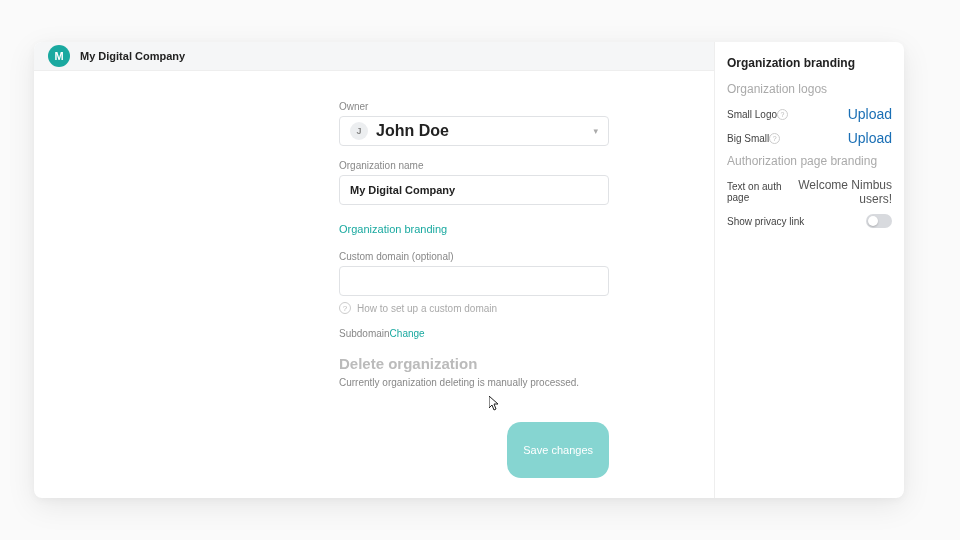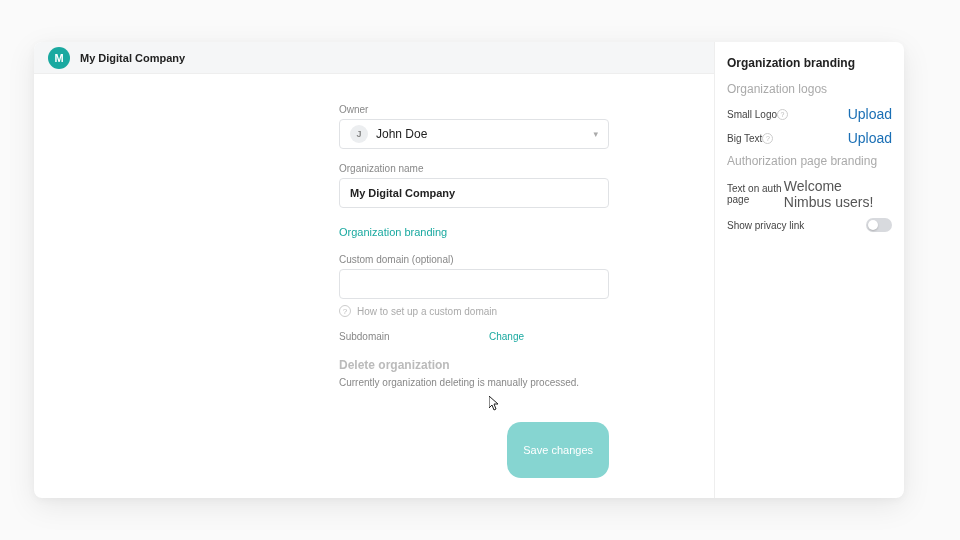--- a/index.html
+++ b/index.html
@@ -49,21 +49,21 @@
       align-items: center;
       position: relative;
     }
     .select-box .owner-avatar {
       width: 18px; height: 18px; border-radius: 50%;
       background: #eceef0; color: #888;
       display: flex; align-items: center; justify-content: center;
       font-size: 9px; font-weight: 600;
       margin-right: 8px;
     }
-    .select-box .owner-name { font-weight: 400; color: #222; font-size: 12px; }
+    .select-box .owner-name { font-weight: 700; color: #222; font-size: 16px; }
     .select-box .chevron {
       position: absolute; right: 10px; top: 50%;
       transform: translateY(-50%);
       font-size: 9px; color: #aaa;
     }
     .text-input input {
       border: none; outline: none; width: 100%;
       font-size: 11px; font-weight: 600; color: #222;
       background: transparent;
     }
@@ -75,26 +75,25 @@
     }
     .help-icon {
       width: 12px; height: 12px; border: 1px solid #ccc;
       border-radius: 50%;
       font-size: 8px; color: #bbb;
       display: flex; align-items: center; justify-content: center;
       margin-right: 6px;
     }
     .help-text { font-size: 10px; color: #aaa; }
     .subdomain-row {
-      display: flex; justify-content: space-between;
+      display: flex; justify-content: flex-start;
       align-items: baseline;
       width: 185px;
-      gap: 36px;
-    }
-    .delete-heading { font-size: 12px; font-weight: 600; color: #bbb; margin-bottom: 4px; }
+    }
+    .delete-heading { font-size: 15px; font-weight: 600; color: #bbb; margin-bottom: 4px; }
     .delete-text { font-size: 10px; color: #888; line-height: 1.4; }
     .save-btn-wrap { display: flex; justify-content: flex-end; margin-top: 32px; }
     .save-btn {
       background: #86d5d1;
       color: #fff;
       border: none;
       border-radius: 14px;
       padding: 22px 16px;
       font-size: 11px;
       font-weight: 500;
@@ -111,21 +110,21 @@
       display: flex; justify-content: space-between; align-items: center;
       margin-bottom: 8px;
     }
     .side-label { font-size: 10px; color: #444; display: flex; align-items: center; gap: 0; }
     .q-icon {
       width: 11px; height: 11px; border: 1px solid #ccc; border-radius: 50%;
       font-size: 7px; color: #bbb;
       display: flex; align-items: center; justify-content: center;
     }
     .upload-link { font-size: 14px; color: #1a6fb5; cursor: pointer; }
-    .side-auth-text { font-size: 14px; color: #555; }
+    .side-auth-text { font-size: 12px; color: #555; text-align: right; }
     .toggle {
       width: 26px; height: 14px; background: #d8dade;
       border-radius: 7px; position: relative; cursor: pointer;
     }
     .toggle::after {
       content: ""; position: absolute; left: 2px; top: 2px;
       width: 10px; height: 10px; background: #fff; border-radius: 50%;
       box-shadow: 0 1px 2px rgba(0,0,0,0.2);
     }
     .cursor-arrow {
@@ -210,21 +209,21 @@
     <div class="side-row">
       <span class="side-label">
         <span>Small Logo</span>
         <span class="q-icon">?</span>
       </span>
       <span class="upload-link">Upload</span>
     </div>
 
     <div class="side-row">
       <span class="side-label">
-        <span>Big Text</span>
+        <span>Big Small</span>
         <span class="q-icon">?</span>
       </span>
       <span class="upload-link">Upload</span>
     </div>
 
     <div class="side-sub" style="margin-top:6px">Authorization page branding</div>
 
     <div class="side-row">
       <span class="side-label">Text on auth page</span>
       <span class="side-auth-text">Welcome Nimbus users!</span>

